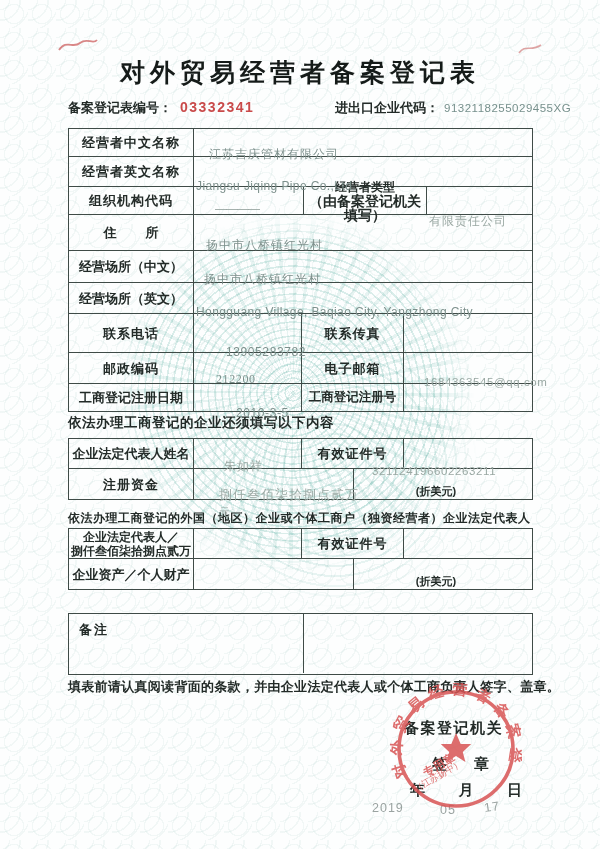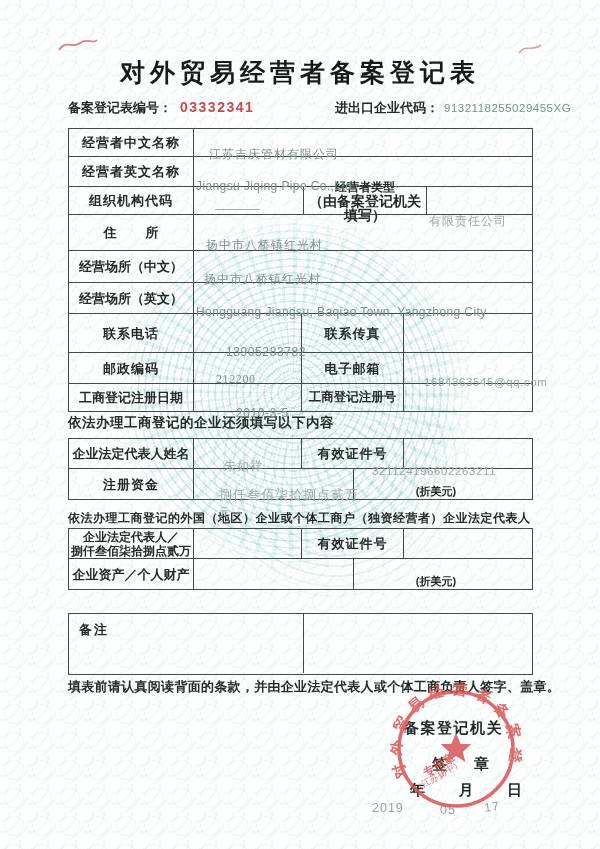--- a/index.html
+++ b/index.html
@@ -156,21 +156,21 @@
         </div>
       <div class="cell grow"></div>
       <span class="val" style="left:135px; bottom:-6px;">扬中市八桥镇红光村</span>
     </div>
 
     <div class="row h31">
       <div class="cell bR w-label">
           <span class="lab" style="letter-spacing:0;">经营场所（英文）</span>
         </div>
       <div class="cell grow"></div>
-      <span class="val en" style="left:127px; bottom:-6px;">Hongguang Jiangsu, Baqiao Town, Yangzhong City</span>
+      <span class="val en" style="left:127px; bottom:-6px;">Hongguang Village, Baqiao City, Yangzhong City</span>
     </div>
 
     <div class="row h39">
       <div class="cell bR w-label">
           <span class="lab">联系电话</span>
         </div>
       <div class="cell bR w-v1b"></div>
       <div class="cell bR w-l2b">
           <span class="lab">联系传真</span>
         </div>

